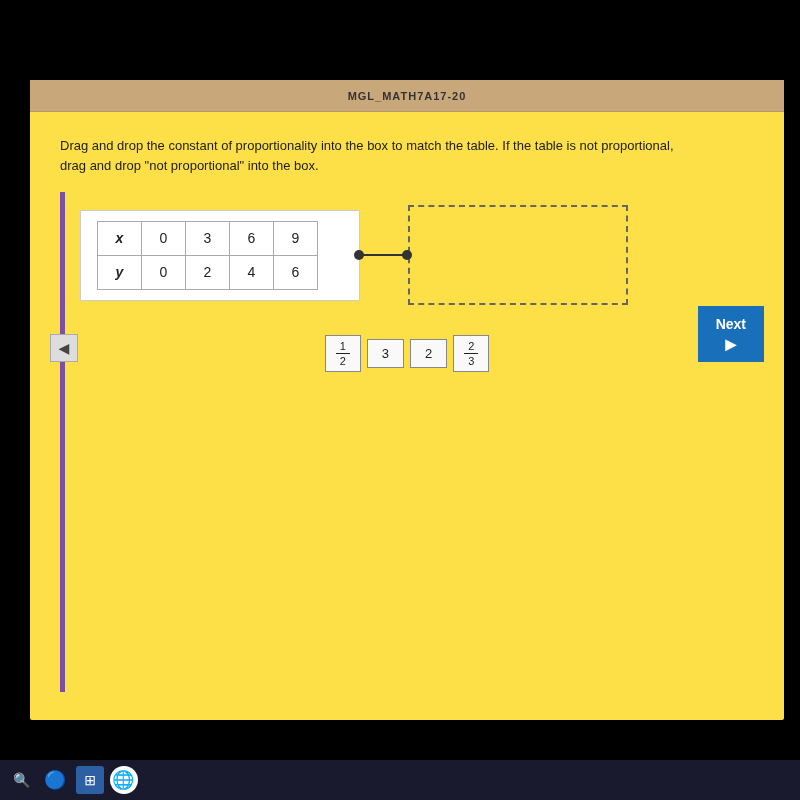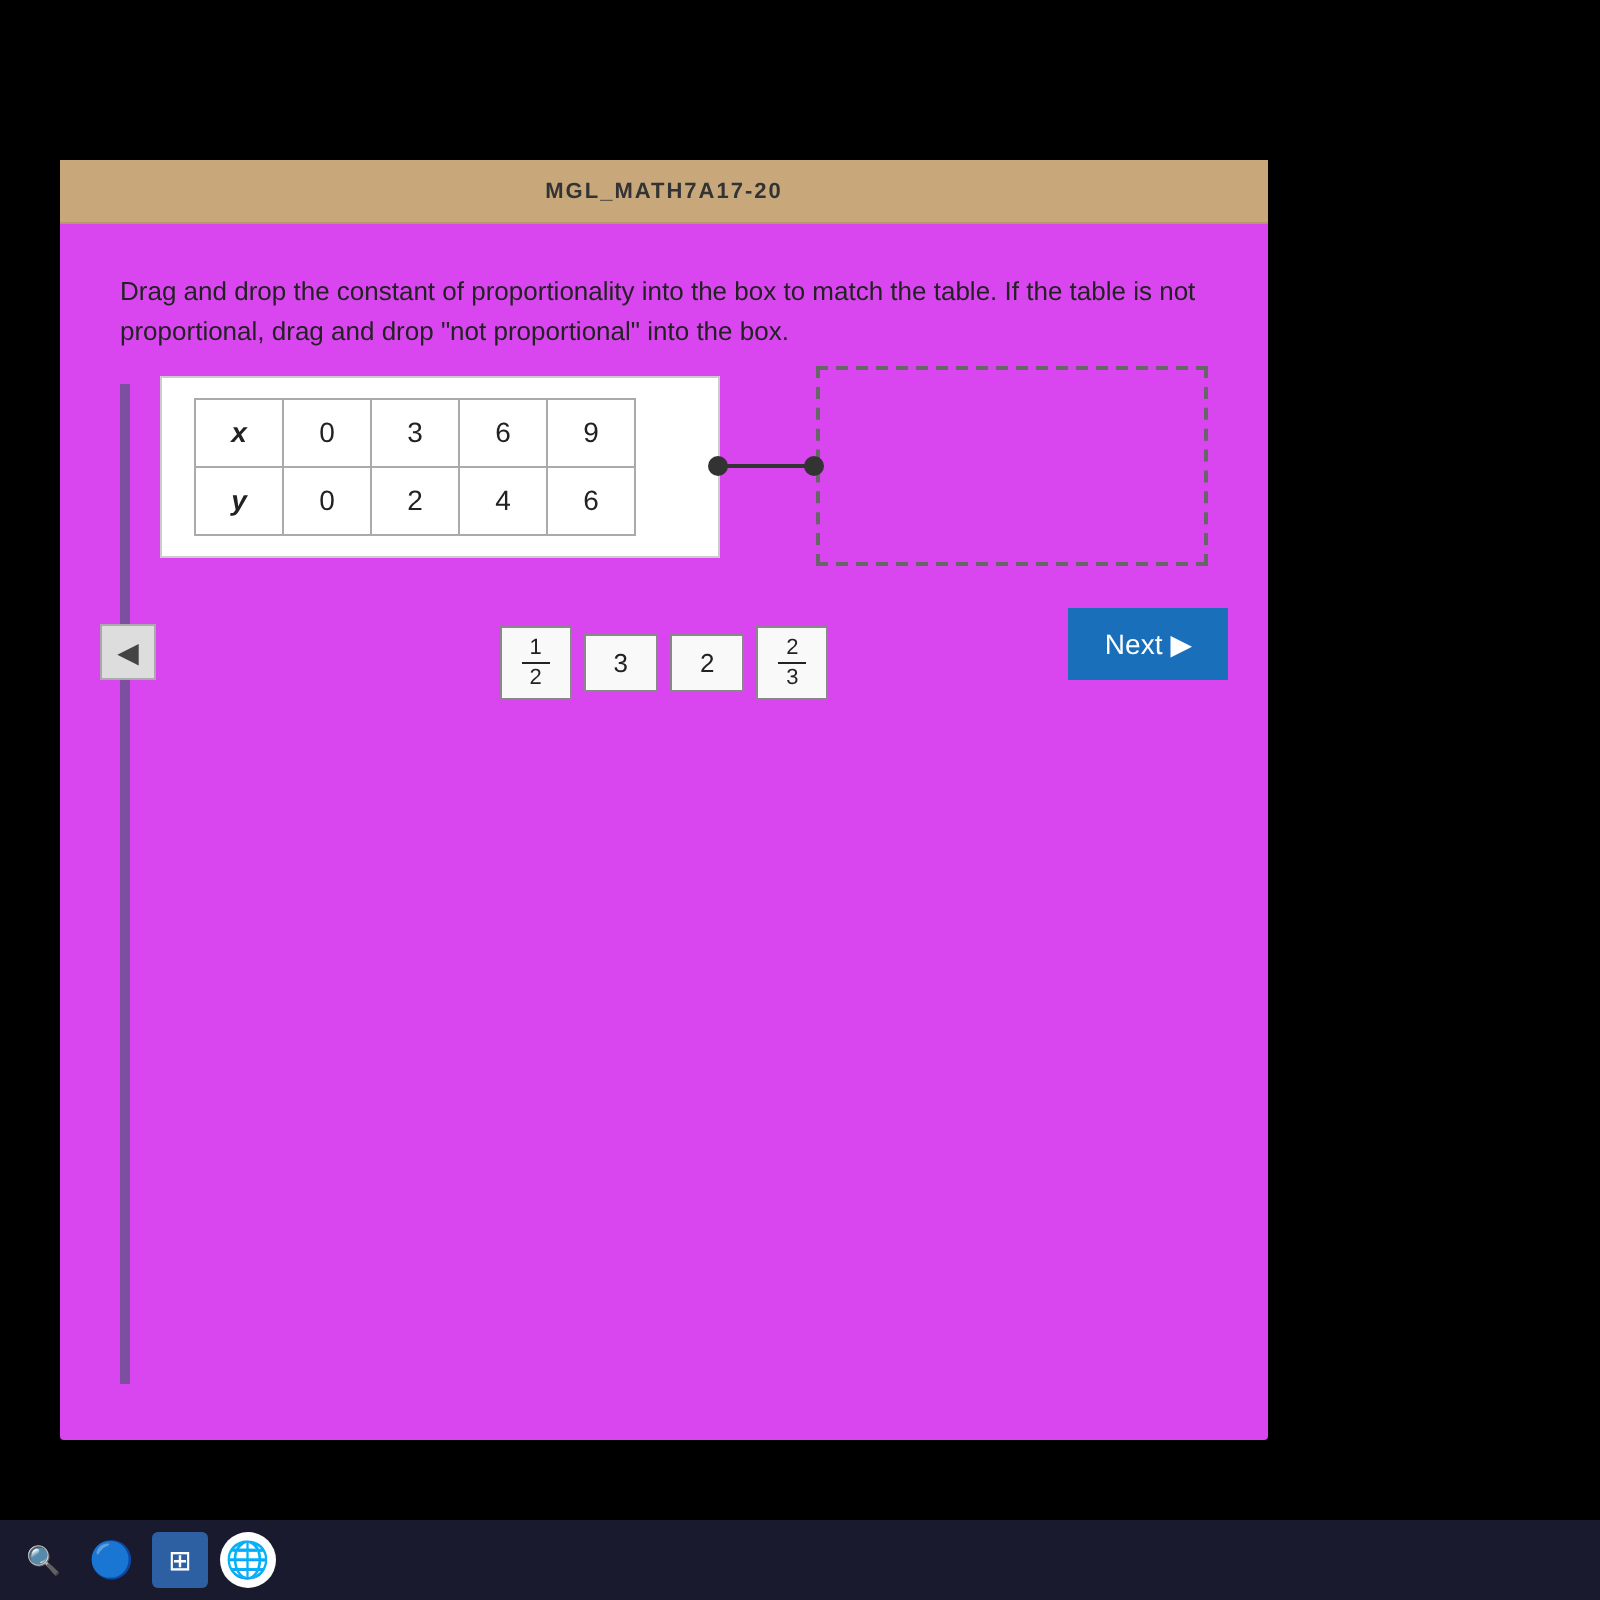--- a/index.html
+++ b/index.html
@@ -9,23 +9,23 @@
       height: 800px;
       background: #000;
       overflow: hidden;
       font-family: Arial, sans-serif;
     }
 
     .screen {
       position: absolute;
       top: 80px;
       left: 30px;
-      width: 604px;
+      width: 754px;
       height: 640px;
-      background: #d946ef;
+      background: #fde047;
       border-radius: 2px;
     }
 
     .top-bar {
       width: 100%;
       height: 32px;
       background: #c8a87a;
       display: flex;
       align-items: center;
       justify-content: center;
@@ -41,21 +41,21 @@
 
     .content-area {
       padding: 24px 30px 20px 30px;
       position: relative;
     }
 
     .instruction-text {
       font-size: 13px;
       color: #222;
       line-height: 1.5;
-      margin-bottom: 8px;
+      margin-bottom: 30px;
       max-width: 640px;
     }
 
     .table-drop-area {
       display: flex;
       align-items: center;
       gap: 0px;
       margin-bottom: 30px;
       margin-left: 20px;
     }
@@ -135,25 +135,26 @@
 
     .next-btn {
       position: absolute;
       bottom: 30px;
       right: 20px;
       background: #1a6fba;
       color: #fff;
       border: none;
       padding: 10px 18px;
       font-size: 14px;
-      font-weight: normal;
+      font-weight: bold;
       cursor: pointer;
       display: flex;
       align-items: center;
       gap: 4px;
+      flex-direction: column;
     }
 
     .next-arrow {
       font-size: 14px;
     }
 
     .back-btn {
       position: absolute;
       bottom: 30px;
       left: 20px;

